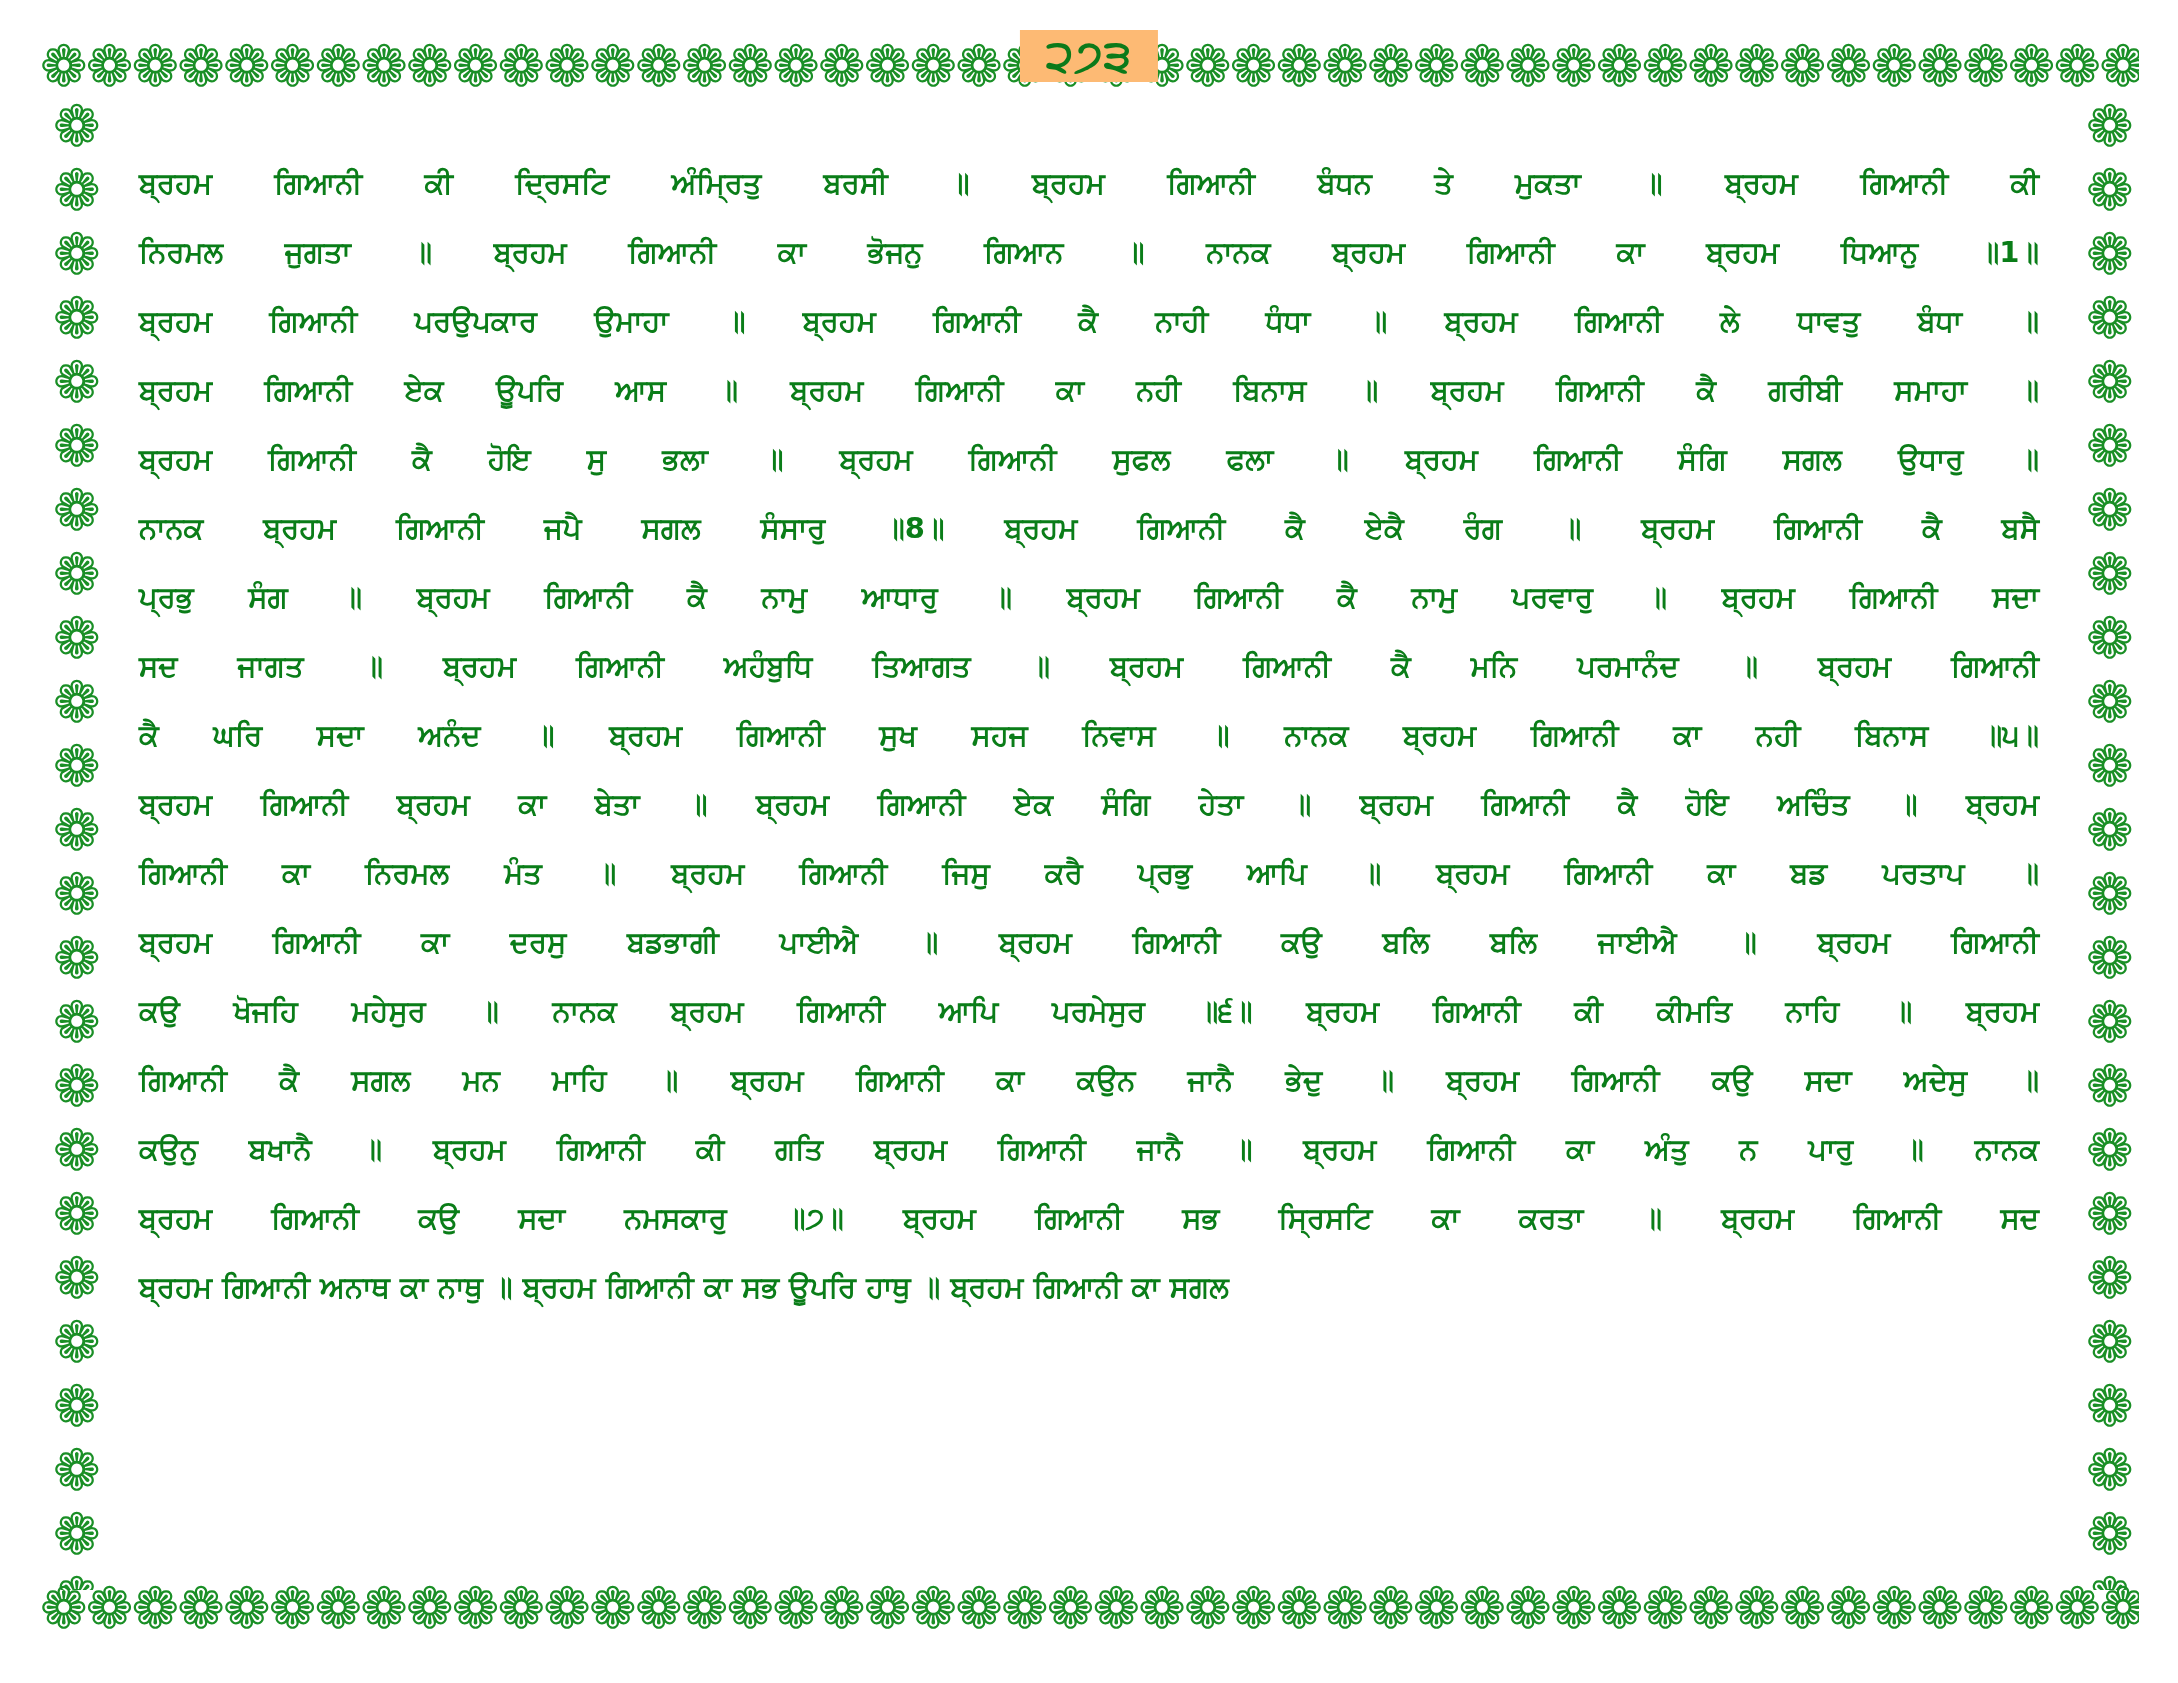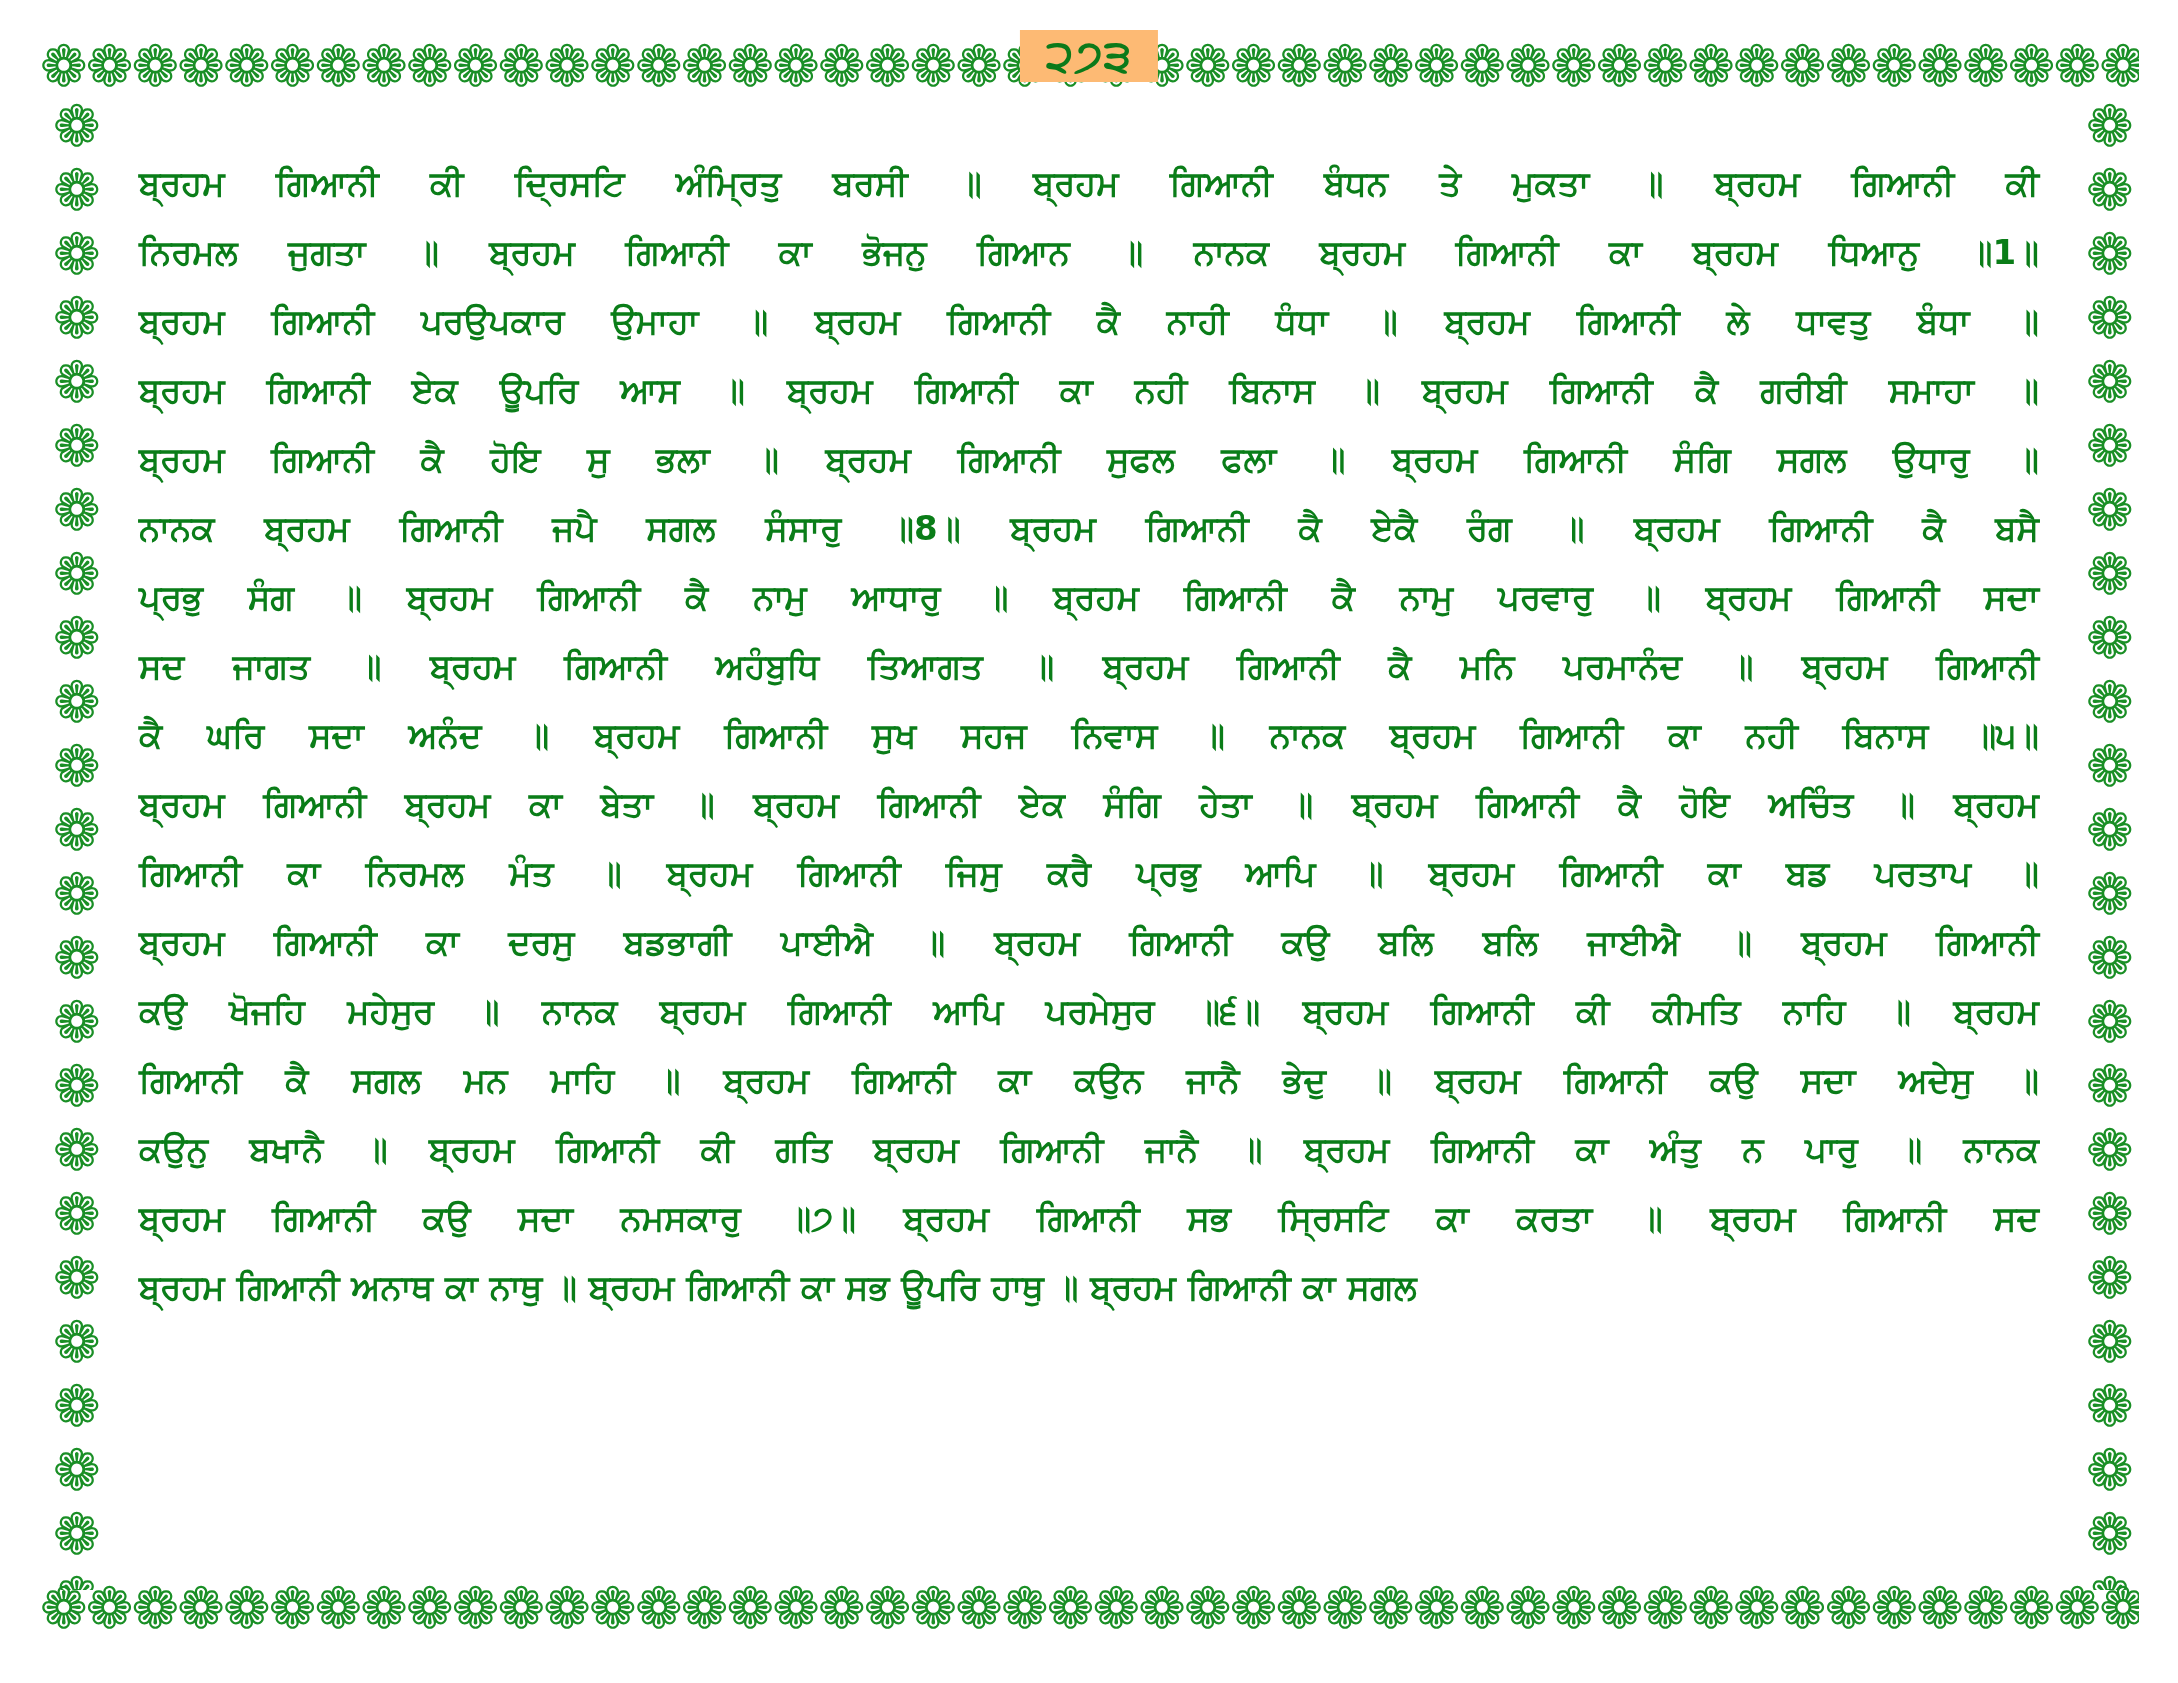--- a/index.html
+++ b/index.html
@@ -86,21 +86,21 @@
   
   .content {
     position: absolute;
     left: 139px;
     right: 139px;
     top: 149px;
     bottom: 149px;
   }
   .verse-line {
     font-family: "DejaVu Sans", sans-serif;
-    font-size: 34px;
+    font-size: 29px;
     font-weight: 700;
     color: #0a7d18;
     line-height: 69px;
     text-align: justify;
     text-align-last: justify;
     white-space: nowrap;
     letter-spacing: 0px;
   }
   .verse-line.last {
     text-align: right;

